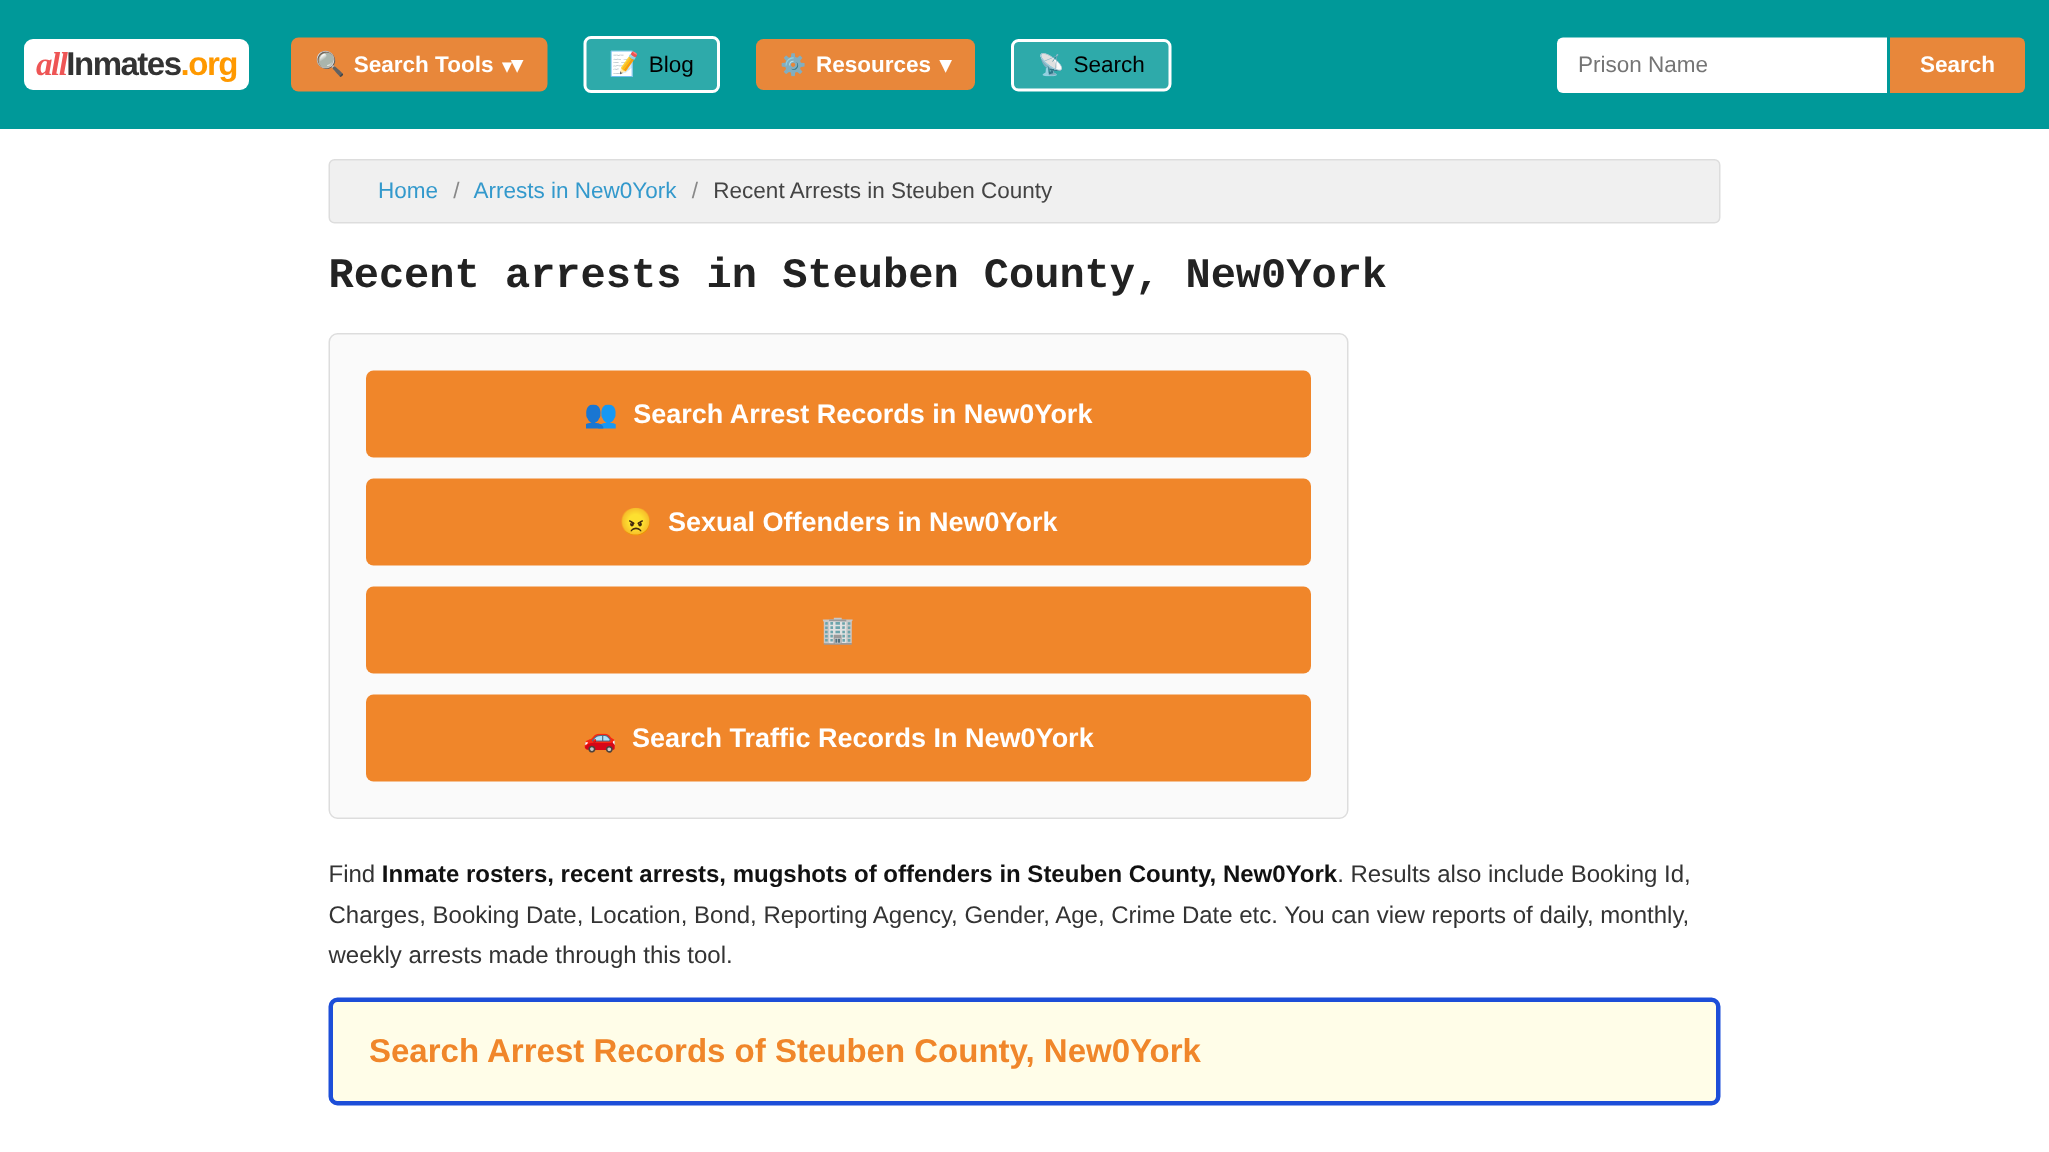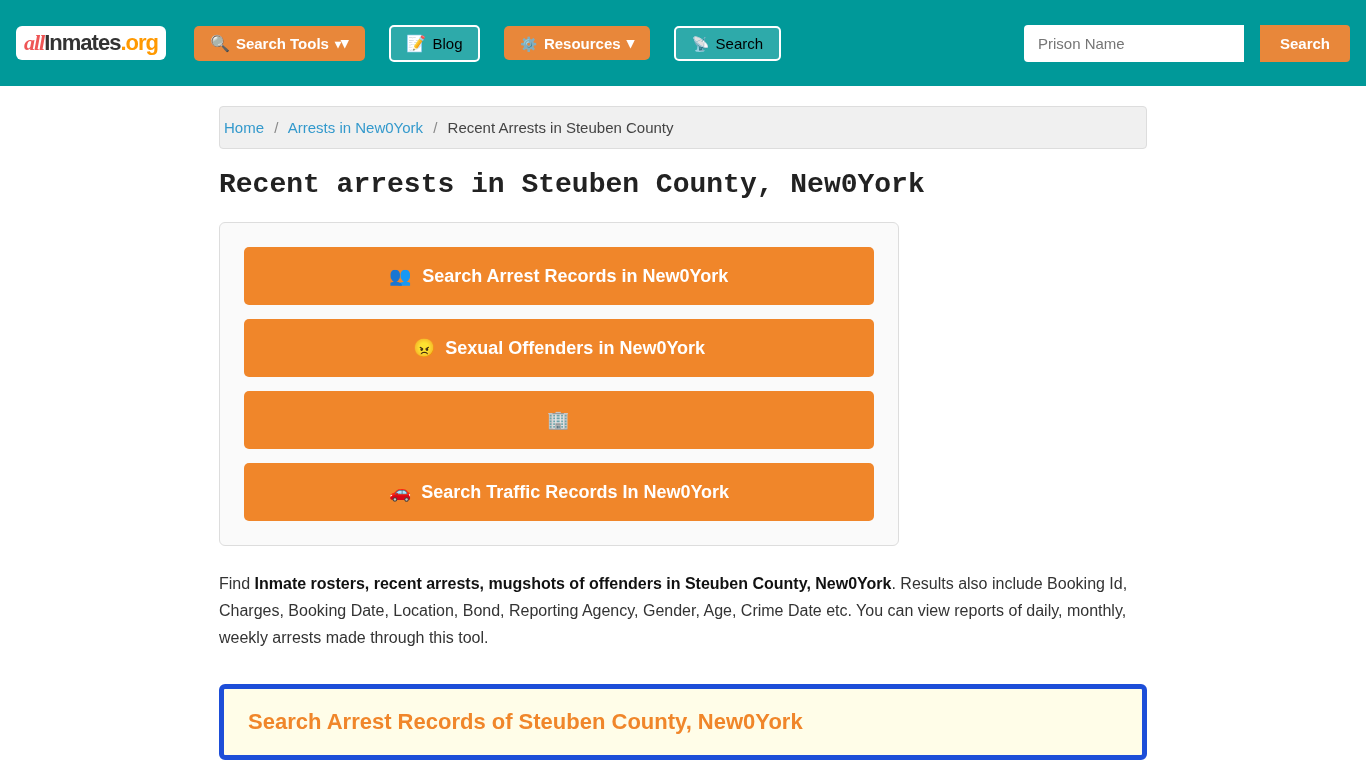--- a/index.html
+++ b/index.html
@@ -60,21 +60,21 @@
       display: flex;
       align-items: center;
       gap: 6px;
       white-space: nowrap;
     }
 
     .search-area {
       display: flex;
       align-items: flex-start;
       margin-left: auto;
-      gap: 16px;
+      gap: 2px;
     }
     .prison-input {
       padding: 10px 14px;
       font-size: 15px;
       border: none;
       border-radius: 4px 0 0 4px;
       outline: none;
       width: 220px;
       color: #999;
     }
@@ -94,21 +94,21 @@
       max-width: 960px;
       margin: 0 auto;
       padding: 20px 16px 40px;
     }
 
     
     .breadcrumb {
       background: #f0f0f0;
       border: 1px solid #ddd;
       border-radius: 4px;
-      padding: 12px 4px;
+      padding: 12px 32px;
       margin-bottom: 20px;
       font-size: 15px;
     }
     .breadcrumb a { color: #3399cc; text-decoration: none; }
     .breadcrumb .sep { color: #888; margin: 0 6px; }
     .breadcrumb .current { color: #444; }
 
     
     .page-title {
       font-size: 28px;
@@ -145,28 +145,28 @@
       justify-content: center;
       gap: 10px;
       width: 100%;
     }
 
     
     .description {
       font-size: 16px;
       line-height: 1.7;
       color: #333;
-      margin-bottom: 32px;
+      margin-bottom: 13px;
     }
     .description strong { font-weight: bold; color: #111; }
 
     
     .search-records-box {
       background: #fffde8;
-      border: 5px solid #1d4ed8;
+      border: 3px solid #1d4ed8;
       border-radius: 6px;
       padding: 20px 24px;
     }
     .search-records-title {
       font-size: 22px;
       color: #f0862a;
       font-weight: bold;
     }
 
     

